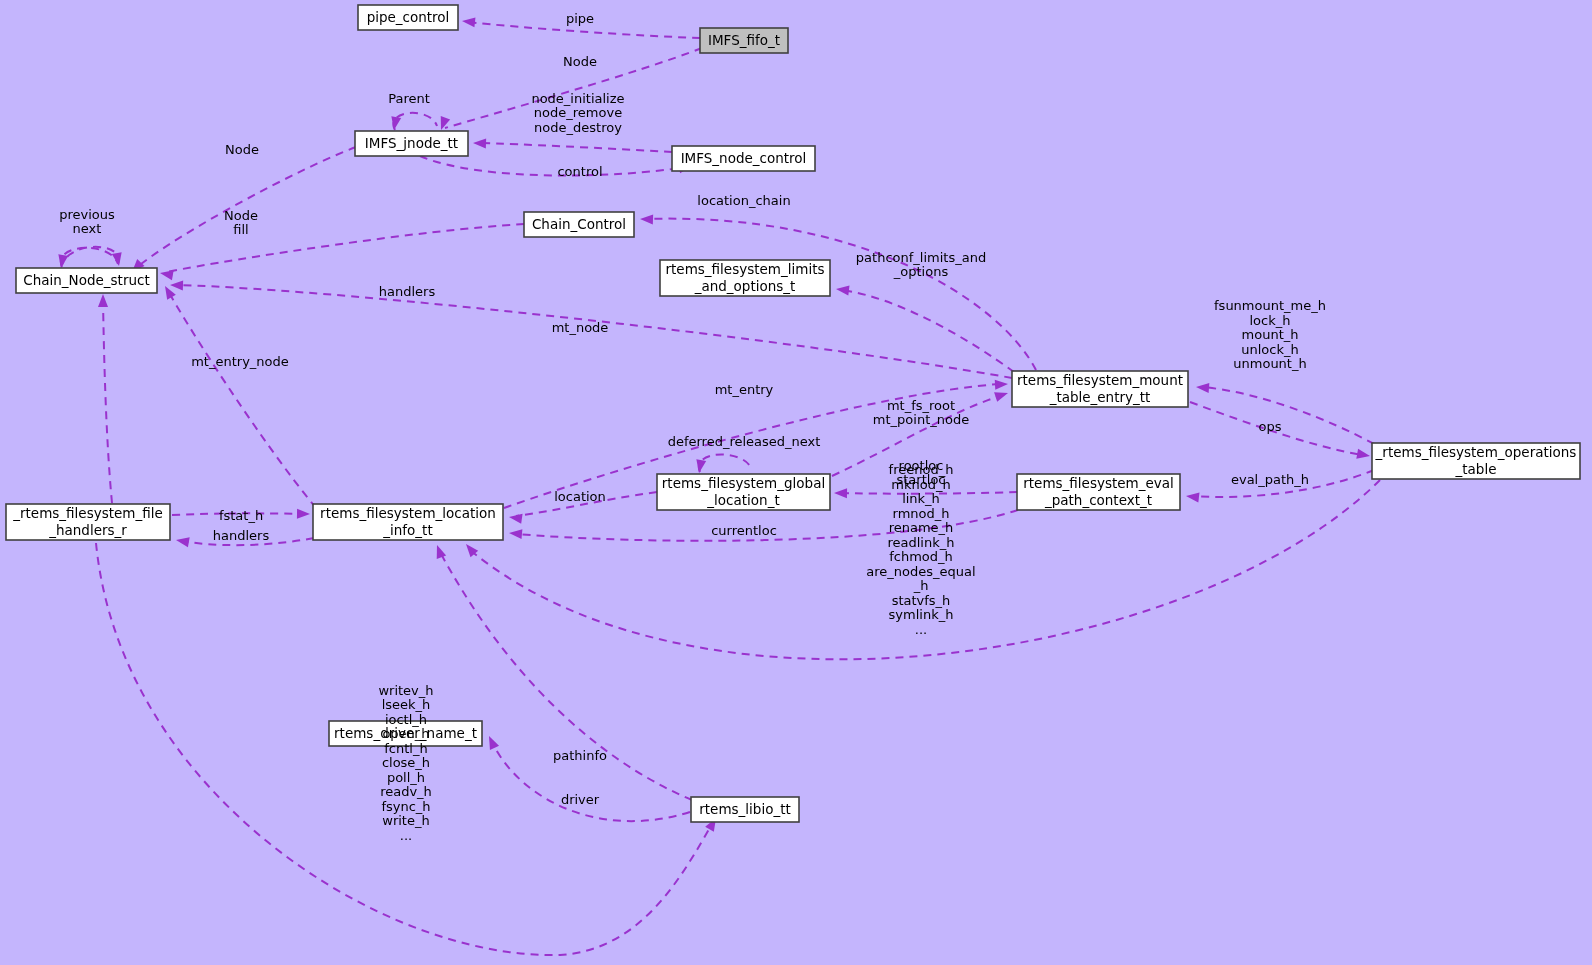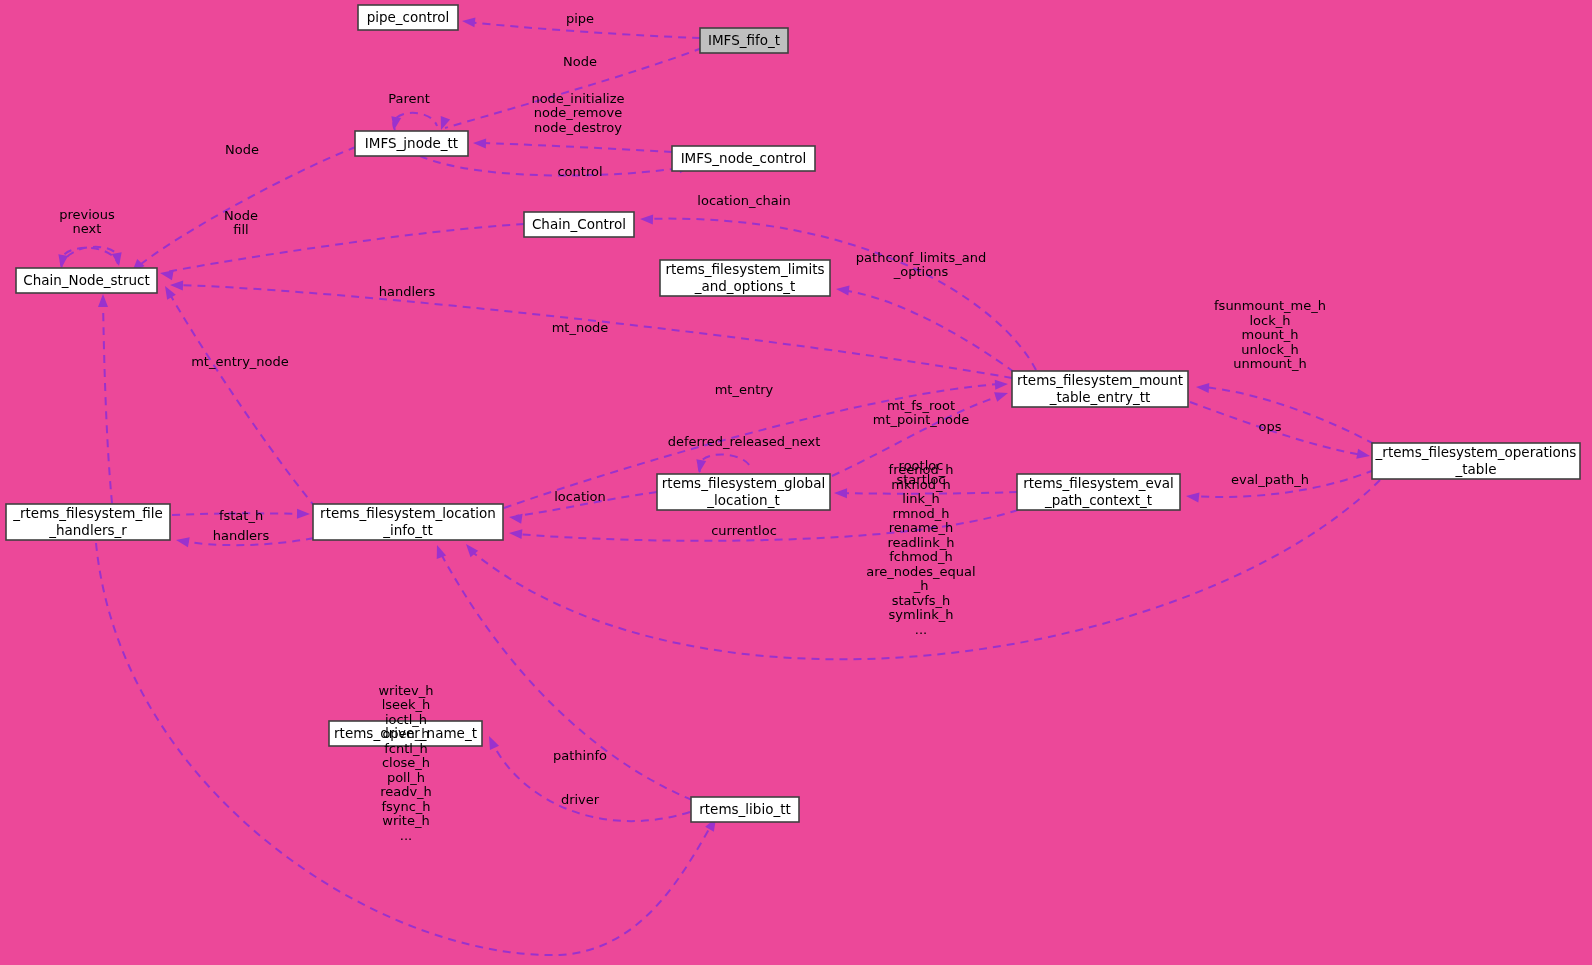--- a/index.html
+++ b/index.html
@@ -1,17 +1,17 @@
 <!DOCTYPE html>
 <html><head>
 <meta charset="utf-8">
 <style>
   html,body{margin:0;padding:0;background:#ffffff;}
   body{font-family:"DejaVu Sans","Liberation Sans",sans-serif;}
-  #diagram-root{position:relative;width:1592px;height:965px;background:#ec4899;overflow:hidden;}
+  #diagram-root{position:relative;width:1592px;height:965px;background:#c4b5fd;overflow:hidden;}
   svg#graph{position:absolute;left:0;top:0;width:1592px;height:965px;}
   .edge{fill:none;stroke:#9A32CD;stroke-width:2;stroke-dasharray:8,6;}
   .arrowhead{fill:#9A32CD;stroke:none;}
   .nodebox{fill:#ffffff;stroke:#404040;stroke-width:1.6;}
   .nodebox.highlight{fill:#BFBFBF;}
   .nodelabel{font-family:"DejaVu Sans","Liberation Sans",sans-serif;font-size:13.5px;fill:#000000;text-anchor:middle;dominant-baseline:middle;}
   .edgelabel{font-family:"DejaVu Sans","Liberation Sans",sans-serif;font-size:13px;fill:#000000;text-anchor:middle;}
 </style>
 </head>
 <body>

